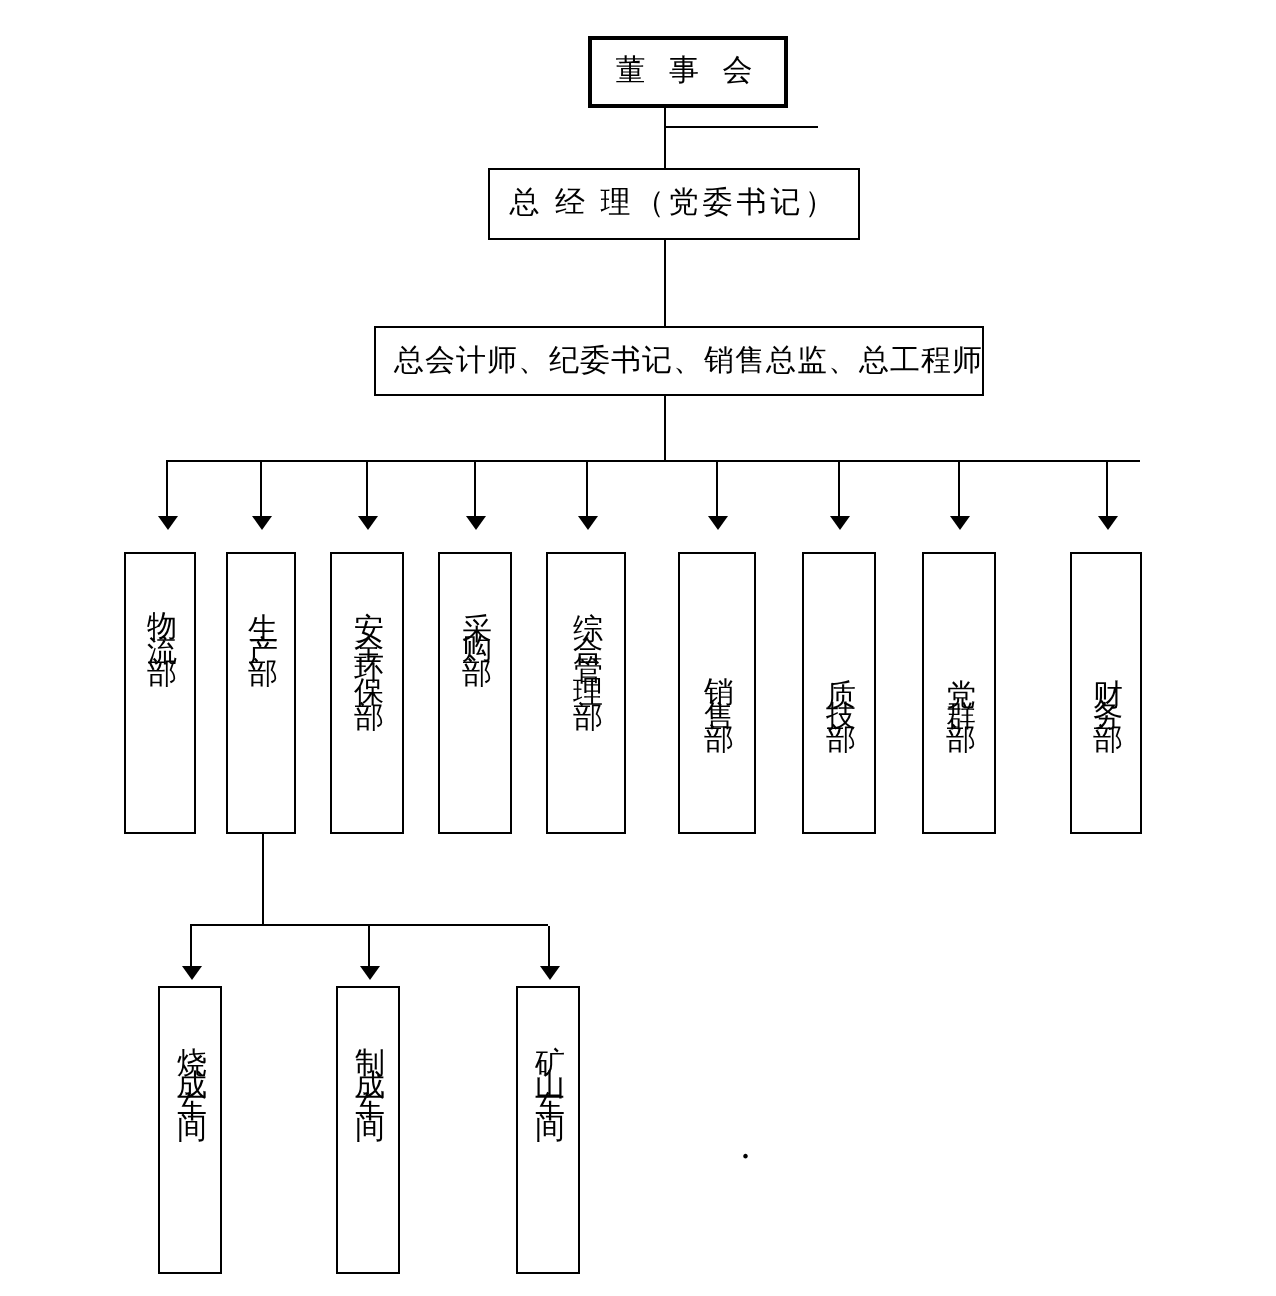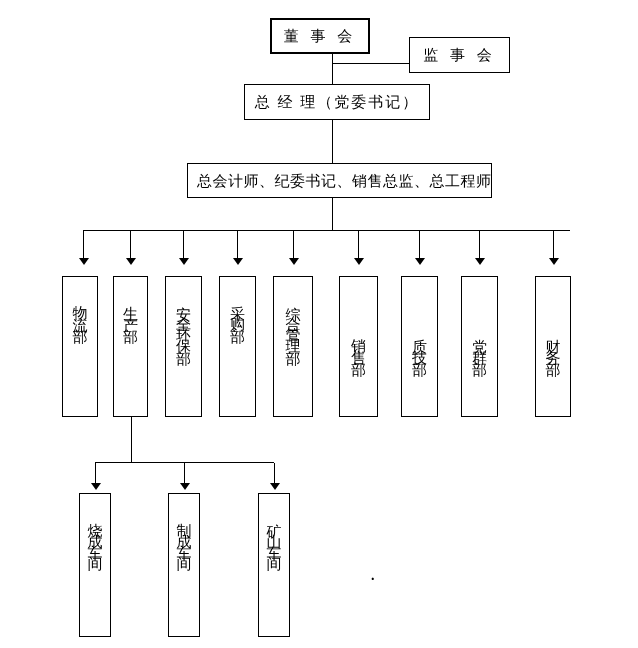--- a/index.html
+++ b/index.html
@@ -46,27 +46,24 @@
     border-right:5px solid transparent;
     border-top:7px solid #000;
   }
   .dot{position:absolute;font-size:14px;font-weight:bold;}
 </style>
 </head>
 <body>
 
 <div id="canvas">
 
-  <div class="box heavy hspaced" style="left:270px;top:18px;width:100px;height:36px">
+  <div class="box heavy hspaced" style="left:294px;top:18px;width:100px;height:36px">
     <span>董 事 会</span>
   </div>
 
-  <div class="box hspaced" style="left:409px;top:37px;width:101px;height:36px">
-    <span>监 事 会</span>
-  </div>
 
   <div class="box staff" style="left:187px;top:163px;width:305px;height:35px">
     <span>总会计师、纪委书记、销售总监、总工程师</span>
   </div>
 
   <div class="box gm-label" style="left:244px;top:84px;width:186px;height:36px">
     <span>总 经 理（党委书记）</span>
   </div>
 
   <div class="line" style="left:332px;top:54px;width:1px;height:30px"></div>

